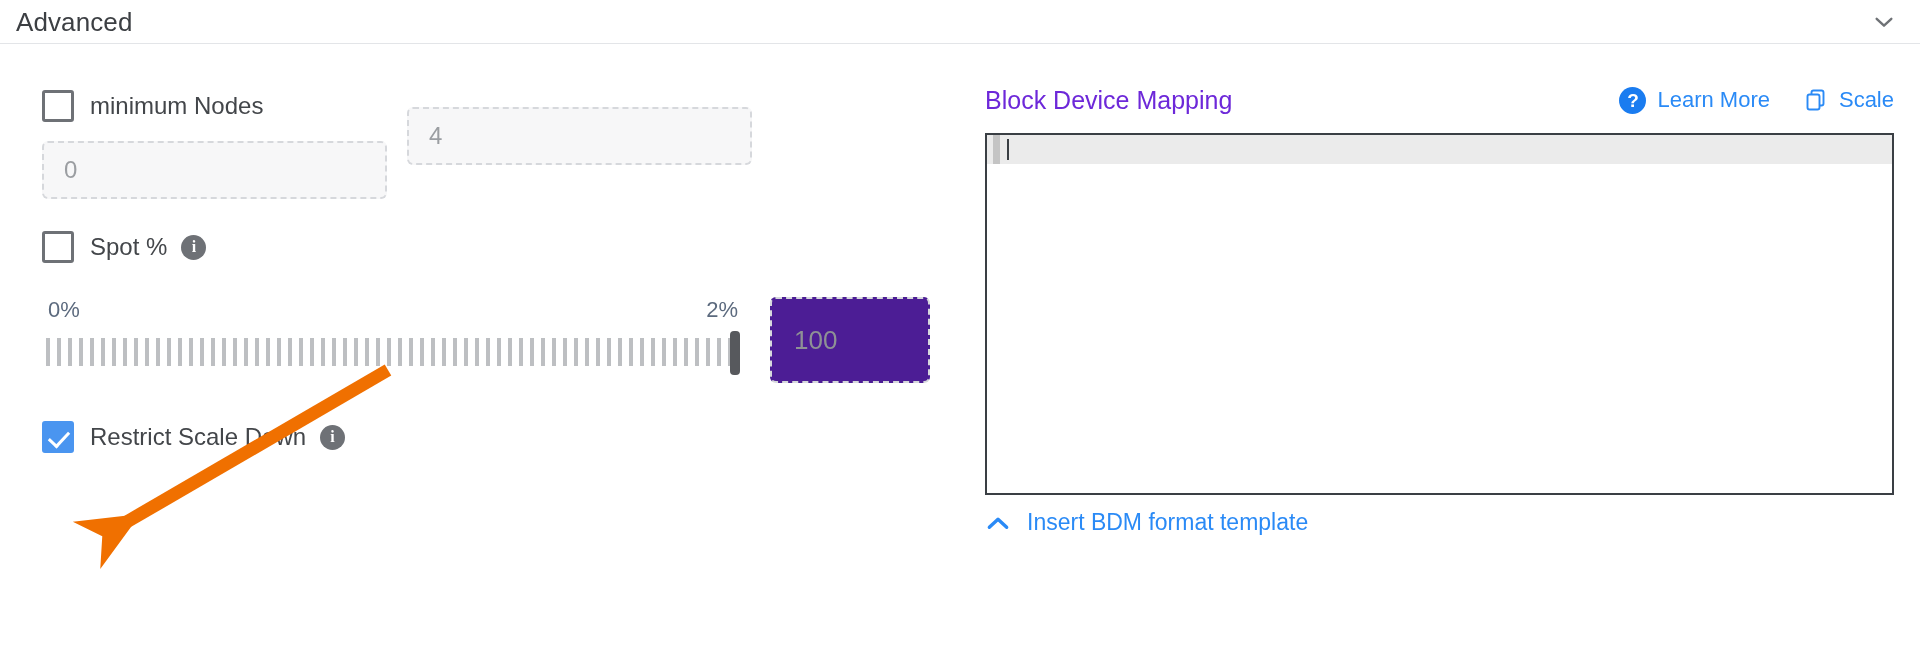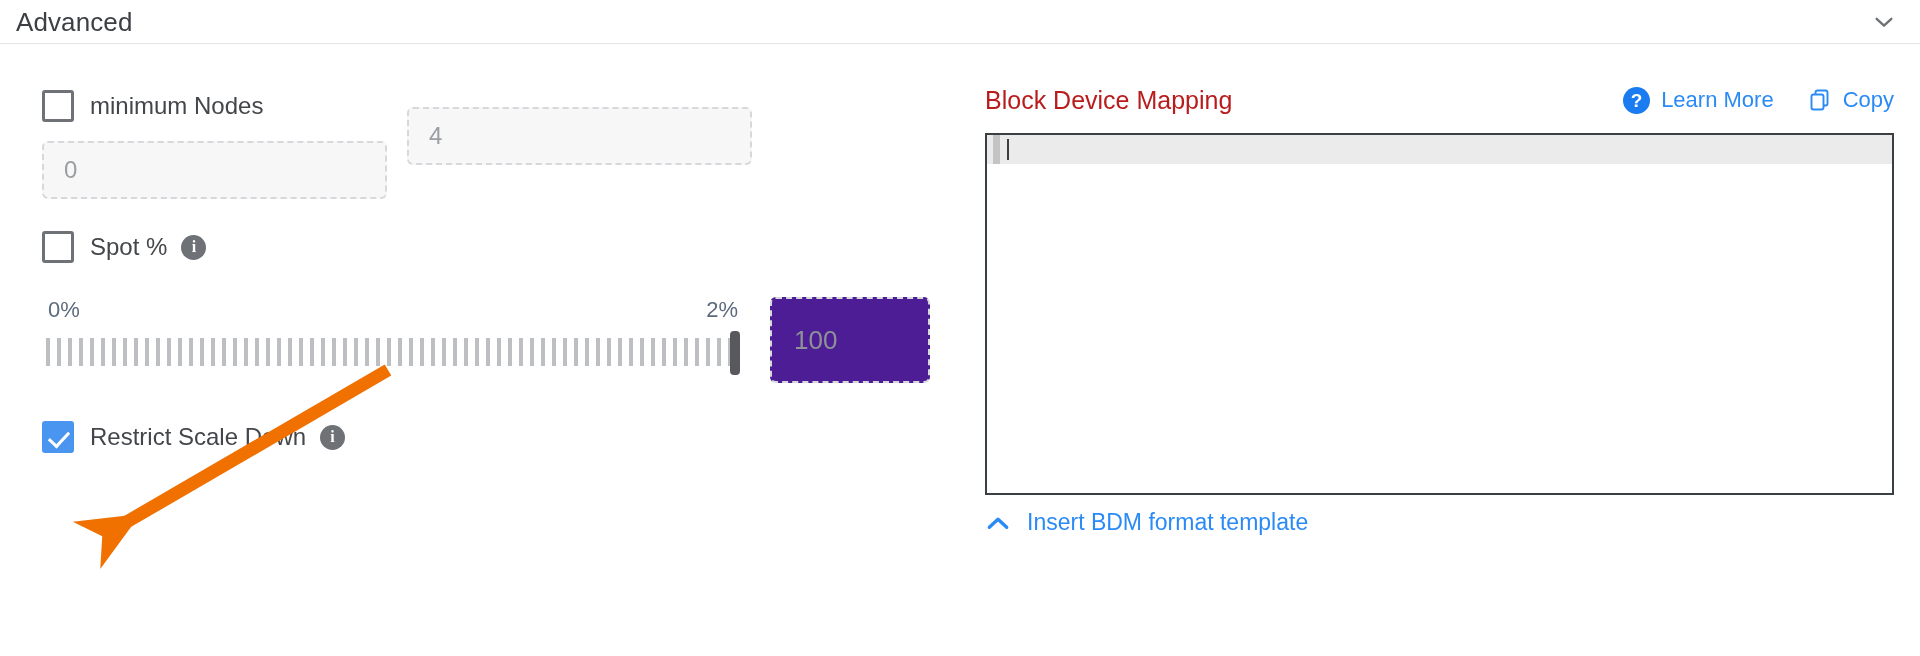--- a/index.html
+++ b/index.html
@@ -206,21 +206,21 @@
   }
   .bdm-head {
     display: flex;
     align-items: center;
     justify-content: space-between;
     width: 909px;
     height: 34px;
   }
   .bdm-title {
     font-size: 25px;
-    color: #b91c1c;
+    color: #6d28d9;
     font-weight: 400;
   }
   .bdm-actions {
     display: flex;
     align-items: center;
   }
   .link-item {
     display: flex;
     align-items: center;
     margin-left: 34px;
@@ -369,21 +369,21 @@
       <div class="bdm-actions">
         <div class="link-item">
           <span class="q-icon">?</span>
           <span class="link-text">Learn More</span>
         </div>
         <div class="link-item">
           <svg class="copy-icon" viewBox="0 0 24 24">
             <rect x="3.5" y="6.5" width="12" height="15" rx="2"></rect>
             <path d="M7.5 6.5 V4.5 a2 2 0 0 1 2 -2 h8 a2 2 0 0 1 2 2 v11 a2 2 0 0 1 -2 2 h-2"></path>
           </svg>
-          <span class="link-text">Copy</span>
+          <span class="link-text">Scale</span>
         </div>
       </div>
     </div>
 
     <div class="editor">
       <div class="active-line"></div>
       <div class="gutter-mark"></div>
       <div class="caret"></div>
       <div></div>
     </div>

